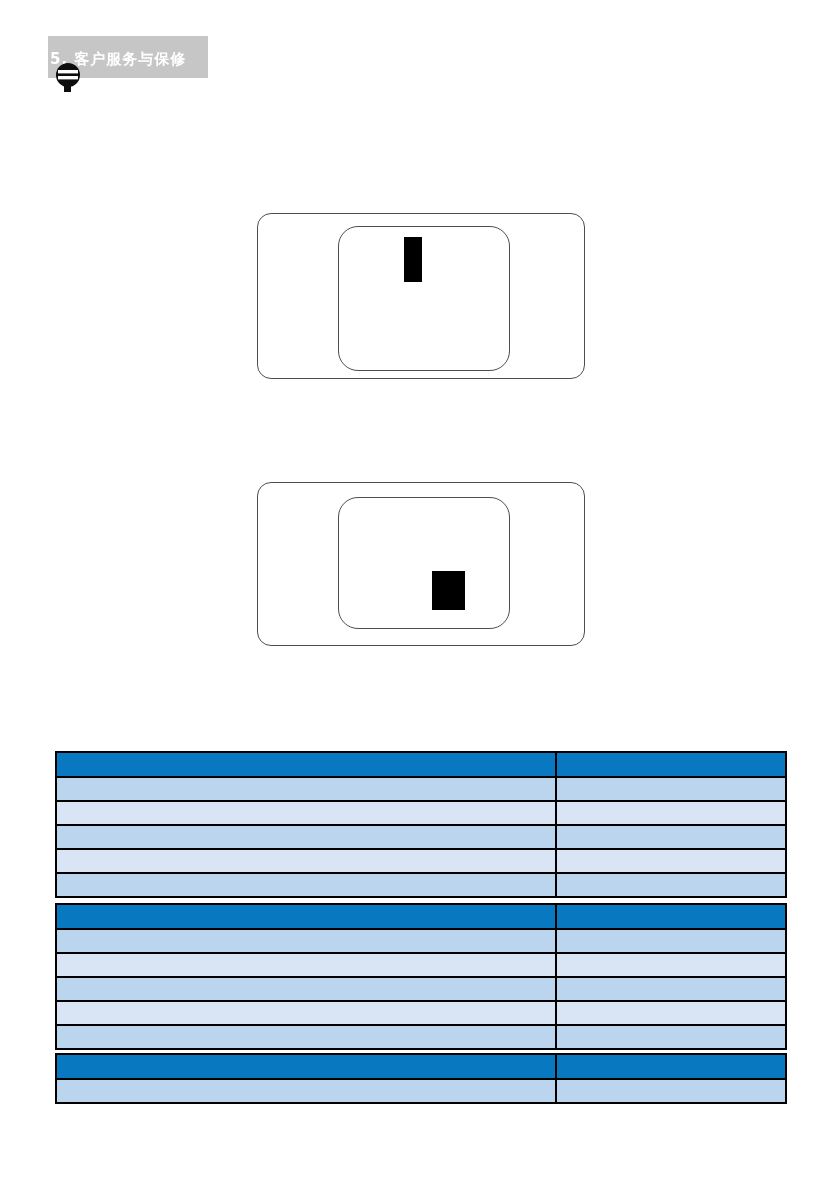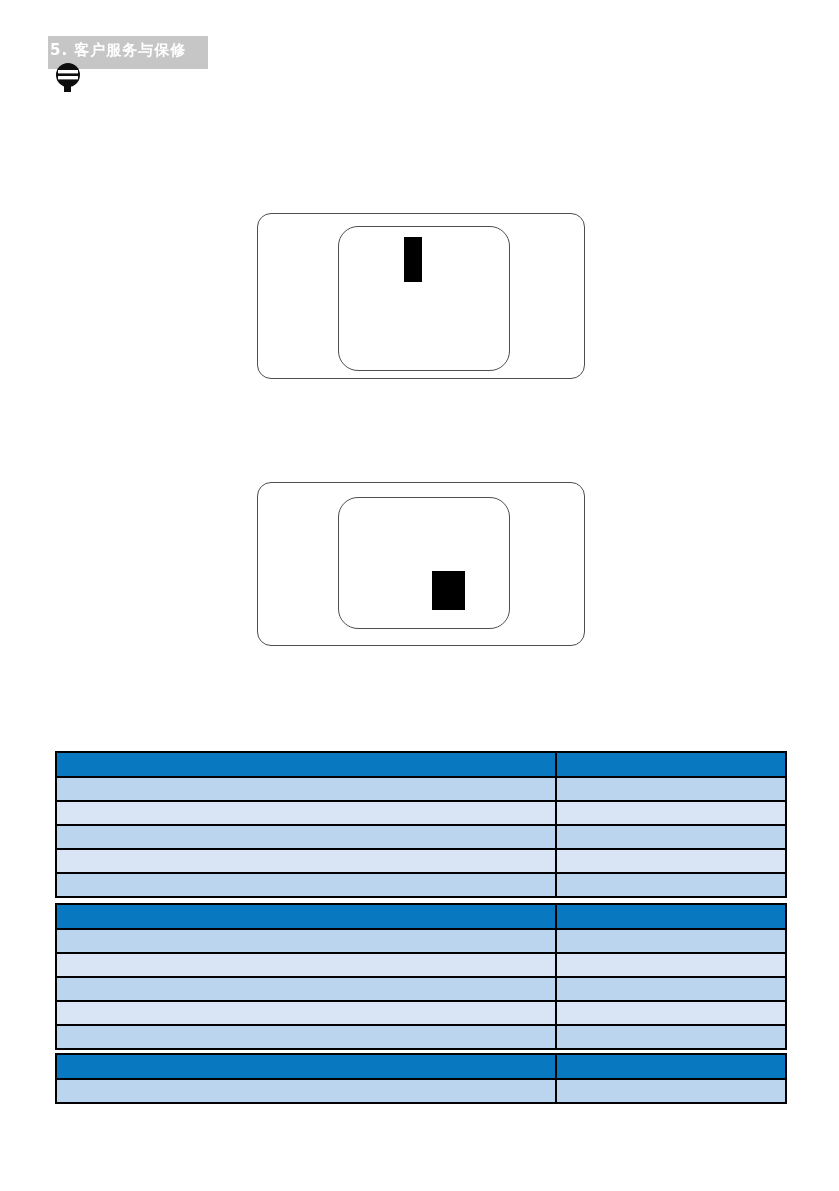--- a/index.html
+++ b/index.html
@@ -16,21 +16,21 @@
     overflow: hidden;
   }
 
   
   .title-bar {
     position: absolute;
     left: 48px;
     top: 36px;
     height: 31px;
     min-width: 152px;
-    padding: 2px 6px 0 2px;
+    padding: 11px 6px 0 2px;
     background: var(--title-bar-bg, #c6c6c6);
     color: var(--title-bar-text, #ffffff);
     font-size: 15px;
     font-weight: bold;
     line-height: 25px;
     letter-spacing: 1px;
     white-space: nowrap;
   }
 
   

